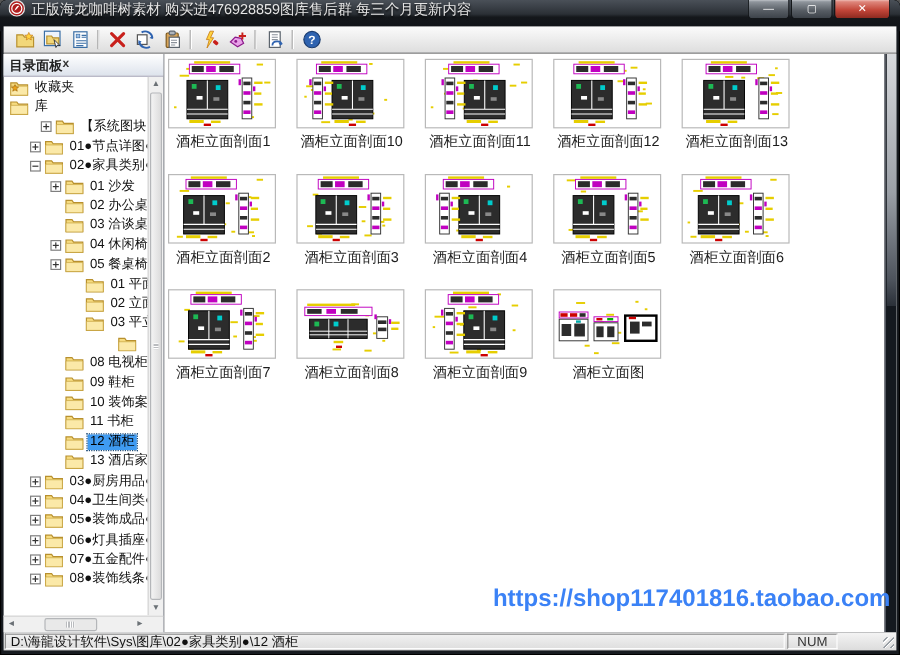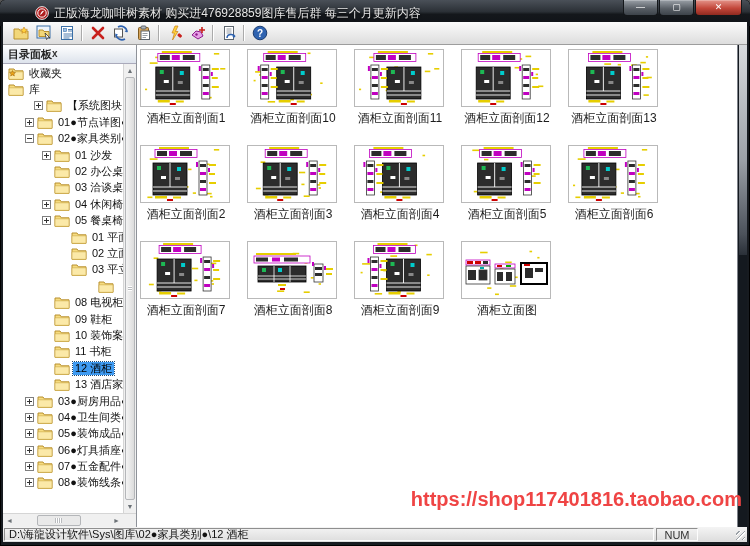--- a/index.html
+++ b/index.html
@@ -1,20 +1,20 @@
 <!DOCTYPE html>
 <html><head>
 <meta charset="utf-8">
 <style>
   html,body{margin:0;padding:0;background:#555;font-family:"Liberation Sans","DejaVu Sans",sans-serif;}
   .window{position:relative;width:750px;height:546px;background:#171b20;border-radius:5px 5px 0 0;overflow:hidden;box-shadow:0 0 0 1px #000 inset;}
   
   .titlebar{position:absolute;top:0;left:0;right:0;height:26px;
     background:linear-gradient(#4a5058 0%,#2b3036 45%,#14171b 55%,#101318 100%);
-    color:#e6e6e6;font-size:12px;display:flex;align-items:center;border-radius:5px 5px 0 0;padding-left:28px;}
+    color:#e6e6e6;font-size:12px;display:flex;border-radius:5px 5px 0 0;}
   .appicon{width:14px;height:14px;margin:0 5px 0 7px;flex:0 0 auto;}
   .titletext{white-space:nowrap;text-shadow:0 1px 2px #000;}
   .winbtns{position:absolute;top:0;right:8px;display:flex;}
   .wbtn{width:33px;height:15px;margin-left:1px;border:1px solid #14171a;border-top:none;
     border-radius:0 0 4px 4px;color:#fff;font-size:9px;line-height:14px;text-align:center;
     background:linear-gradient(#9aa0a7,#565c63 60%,#3d434a);box-shadow:0 1px 0 rgba(255,255,255,.25) inset;cursor:pointer;}
   .wbtn.close{width:45px;background:linear-gradient(#e4948a,#c3473a 55%,#8f2a20);}
   
   .toolbar{position:absolute;top:22px;left:3px;right:3px;height:23px;
     background:linear-gradient(#fbfbfb,#dddddd);border-bottom:1px solid #9d9d9d;
@@ -50,21 +50,21 @@
   .hgrip{position:absolute;top:2px;bottom:2px;left:50%;width:7px;margin-left:-4px;
     background:repeating-linear-gradient(90deg,#b9bbbe 0 1px,#fff 1px 2px);}
   
   .content{position:absolute;top:45px;left:137px;right:3px;bottom:19px;background:#fff;overflow:hidden;}
   .grid{position:absolute;top:4px;left:3px;right:11px;bottom:0;display:flex;flex-wrap:wrap;align-content:flex-start;gap:8px;}
   .cell{width:92px;height:76px;margin:0 7px 12px 0;cursor:pointer;}
   .thumbbox{width:90px;height:58px;border:1px solid #b9b9b9;background:#fff;display:flex;align-items:center;justify-content:center;box-sizing:border-box;}
   .clabel{margin-top:3px;font-size:12px;color:#1c1c1c;text-align:center;white-space:nowrap;}
   .cvscroll{position:absolute;top:0;right:0;bottom:0;width:10px;background:#14191f;border-left:1px solid #7e828a;box-sizing:border-box;}
   .cvthumb{position:absolute;top:0;left:1px;right:0;height:210px;background:linear-gradient(#d8dadd 0%,#9ba0a7 55%,#4c525b 90%,#2a3038 100%);}
-  .watermark{position:absolute;right:5px;bottom:16px;font-size:20px;font-weight:bold;color:#ef4444;letter-spacing:0;}
+  .watermark{position:absolute;right:5px;bottom:16px;font-size:20px;font-weight:bold;color:#3b82f6;letter-spacing:0;}
   
   .statusbar{position:absolute;left:3px;right:3px;bottom:4px;height:15px;background:linear-gradient(#f4f4f4,#dcdcdc);
     display:flex;align-items:stretch;font-size:11px;color:#111;}
   .spanel{border:1px solid;border-color:#8f8f8f #fdfdfd #fdfdfd #8f8f8f;margin:1px 1px;display:flex;align-items:center;padding:0 4px;white-space:nowrap;overflow:hidden;box-sizing:border-box;}
   .spath{flex:1;}
   .snum{width:42px;justify-content:center;color:#333;}
   .sgap{width:34px;}
   .sgrip{width:14px;position:relative;}
   .sgrip::before{content:"";position:absolute;right:2px;bottom:2px;width:9px;height:9px;
     background:repeating-linear-gradient(135deg,transparent 0 2px,#9aa0a6 2px 3px,#fff 3px 4px);}

